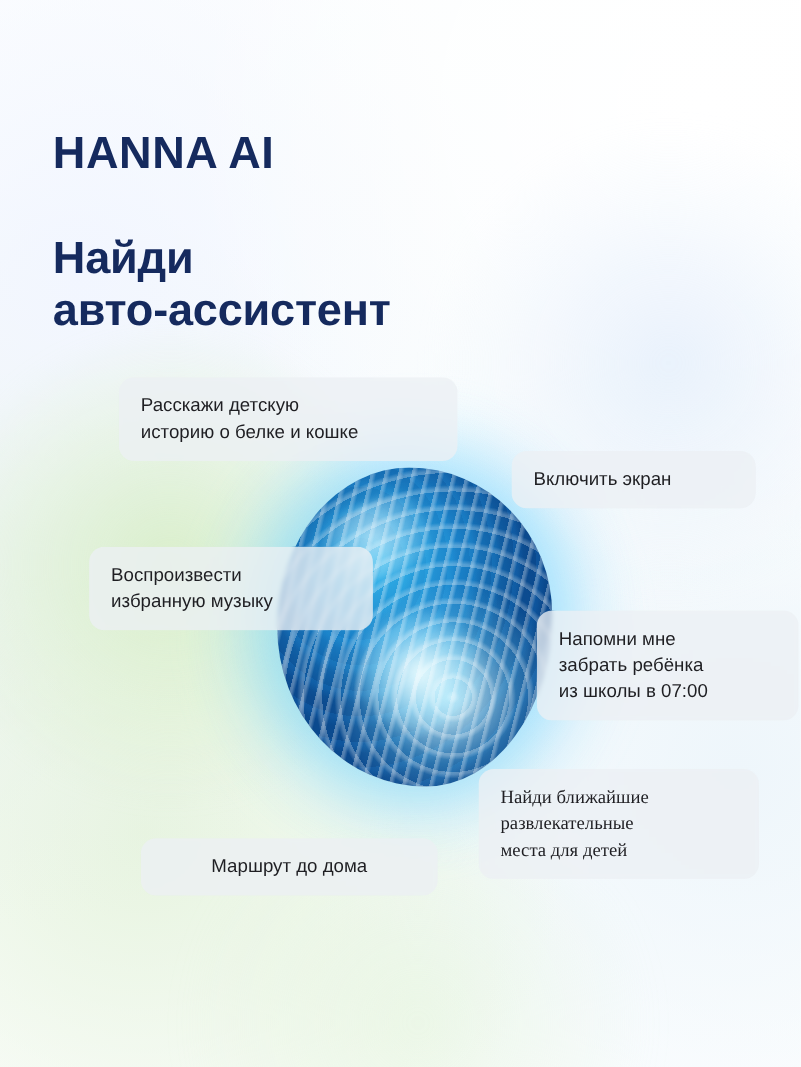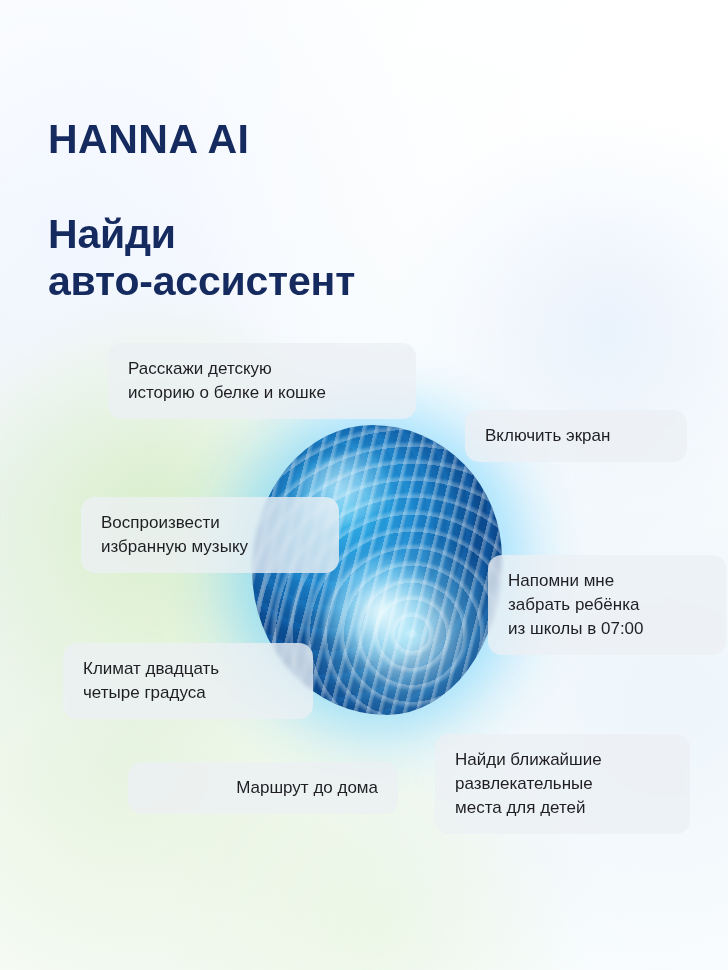--- a/index.html
+++ b/index.html
@@ -169,22 +169,22 @@
     font-size: 17px;
     line-height: 1.42;
     white-space: pre-line;
     backdrop-filter: blur(2px);
   }
   .chip-story      { left: 108px; top: 343px;  width: 268px; }
   .chip-screen     { left: 465px; top: 410px;  width: 182px; }
   .chip-music      { left: 38px;  top: 497px;  width: 218px; margin-left: 43px; }
   .chip-reminder   { left: 488px; top: 555px;  width: 198px; }
   .chip-climate    { left: 63px;  top: 643px;  width: 210px; }
-  .chip-route      { left: 128px; top: 762px;  width: 230px; text-align: right; }
-  .chip-places     { left: 435px; top: 734px;  width: 215px; }
+  .chip-route      { left: 128px; top: 762px;  width: 230px; text-align: center; }
+  .chip-places     { left: 435px; top: 699px;  width: 215px; font-family: Liberation Serif, serif; }
 </style>
 </head>
 <body>
 
 <div class="poster">
 
   <div class="glow-left"></div>
   <div class="glow-right"></div>
   <div class="glow-bottom"></div>
 
@@ -203,20 +203,18 @@
   </div>
 
   <div class="chip chip-story">Расскажи детскую
 историю о белке и кошке</div>
   <div class="chip chip-screen">Включить экран</div>
   <div class="chip chip-music">Воспроизвести
 избранную музыку</div>
   <div class="chip chip-reminder">Напомни мне
 забрать ребёнка
 из школы в 07:00</div>
-  <div class="chip chip-climate">Климат двадцать
-четыре градуса</div>
   <div class="chip chip-route">Маршрут до дома</div>
   <div class="chip chip-places">Найди ближайшие
 развлекательные
 места для детей</div>
 
 </div>
 
 </body></html>

